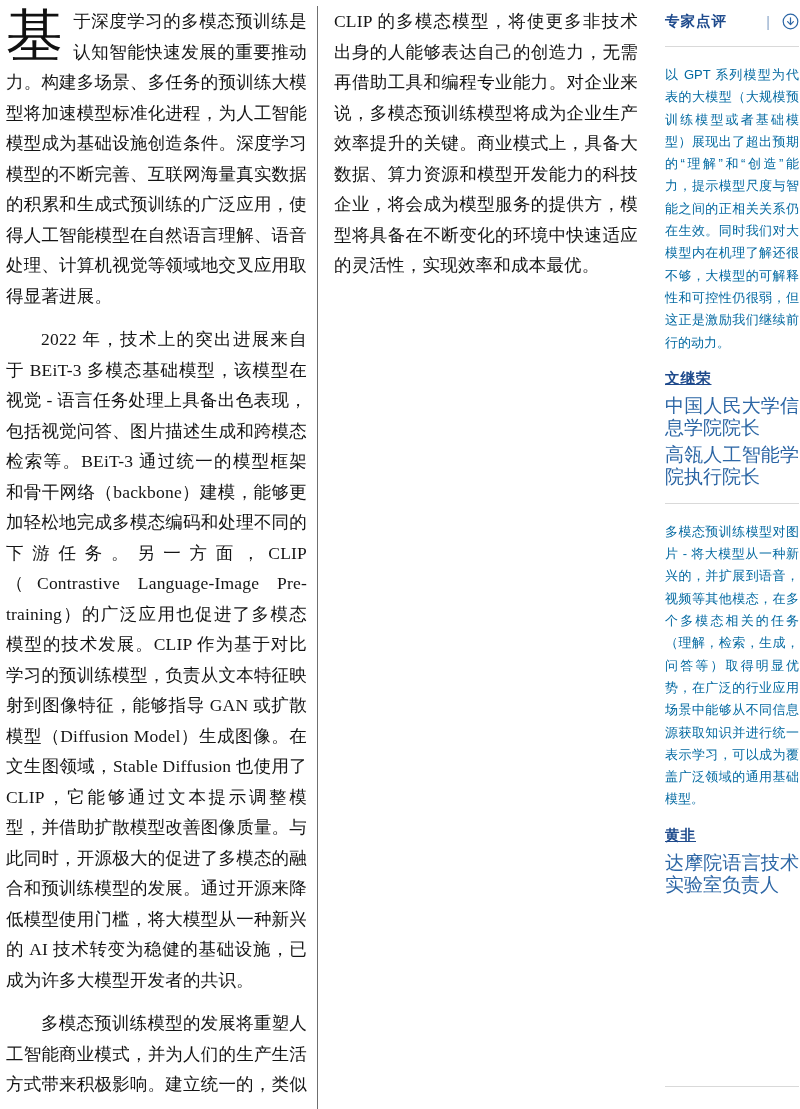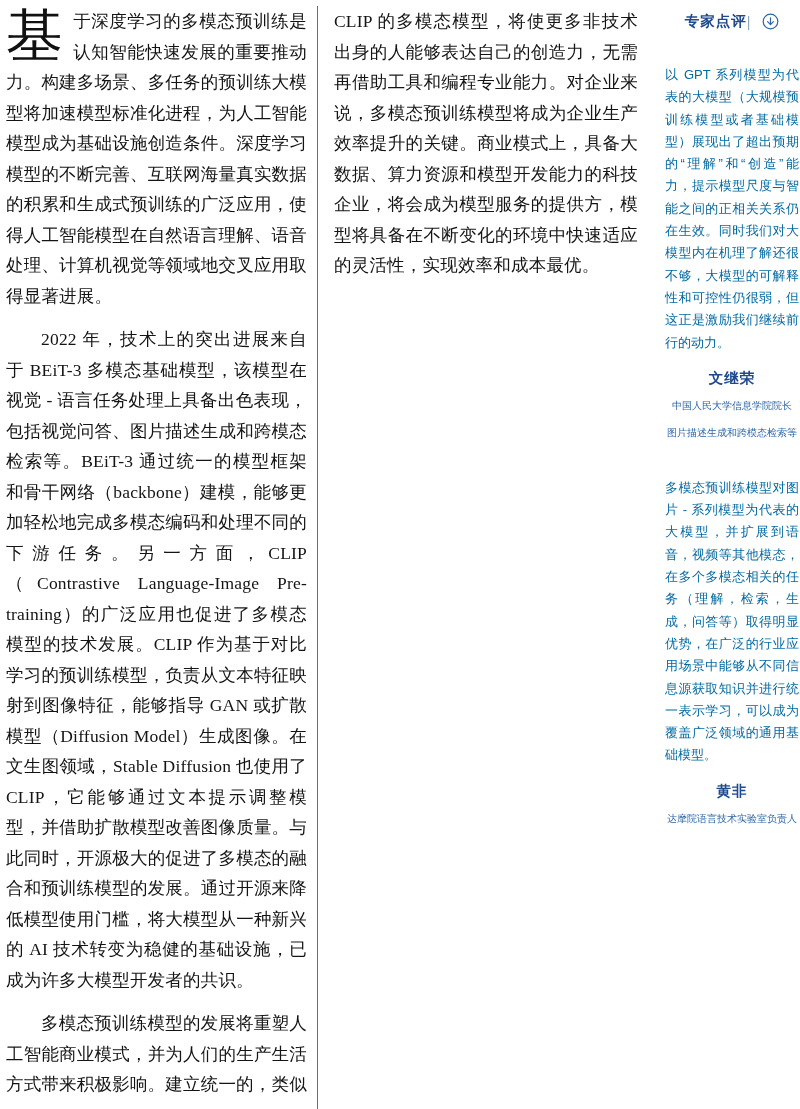--- a/index.html
+++ b/index.html
@@ -43,21 +43,20 @@
   
   .sidebar {
     flex: 0 0 auto;
     width: 134px;
     margin-left: 27px;
     padding-top: 4px;
     display: flex;
     flex-direction: column;
     font-family: "Liberation Sans", "DejaVu Sans", sans-serif;
     height: 1097px;
-    align-items: center;
   }
   .sb-header {
     display: flex;
     align-items: center;
     padding-top: 2px;
   }
   .sb-title {
     font-size: 14.5px;
     font-weight: 700;
     color: #1e4a8c;
@@ -81,24 +80,25 @@
     line-height: 22.3px;
     color: #0369a1;
     text-align: justify;
   }
   .sb-name {
     margin-top: 15px;
     font-size: 14.5px;
     font-weight: 700;
     color: #1e4a8c;
     letter-spacing: 1px;
+    text-decoration: underline;
   }
   .sb-role {
     margin-top: 7px;
-    font-size: 10px;
+    font-size: 19px;
     line-height: 22px;
     color: #2c66a5;
     text-align: justify;
   }
   .sb-role + .sb-role { margin-top: 5px; }
   .sb-bottom { margin-top: auto; margin-bottom: 16px; }
 </style>
 </head>
 <body>
 
@@ -128,24 +128,24 @@
           <path d="M6.6 10.2 L10 13.6 L13.4 10.2" fill="none" stroke="#2c66a5" stroke-width="1.4" stroke-linecap="round" stroke-linejoin="round"></path>
         </svg>
       </span>
     </div>
 
     <div class="sb-divider"></div>
 
     <div class="sb-quote">以 GPT 系列模型为代表的大模型（大规模预训练模型或者基础模型）展现出了超出预期的“理解”和“创造”能力，提示模型尺度与智能之间的正相关关系仍在生效。同时我们对大模型内在机理了解还很不够，大模型的可解释性和可控性仍很弱，但这正是激励我们继续前行的动力。</div>
     <div class="sb-name">文继荣</div>
     <div class="sb-role">中国人民大学信息学院院长</div>
-    <div class="sb-role">图片描述生成和跨模态检索等</div>
+    <div class="sb-role">高瓴人工智能学院执行院长</div>
 
     <div class="sb-divider"></div>
 
-    <div class="sb-quote">多模态预训练模型对图片 - 系列模型为代表的大模型，并扩展到语音，视频等其他模态，在多个多模态相关的任务（理解，检索，生成，问答等）取得明显优势，在广泛的行业应用场景中能够从不同信息源获取知识并进行统一表示学习，可以成为覆盖广泛领域的通用基础模型。</div>
+    <div class="sb-quote">多模态预训练模型对图片 - 将大模型从一种新兴的，并扩展到语音，视频等其他模态，在多个多模态相关的任务（理解，检索，生成，问答等）取得明显优势，在广泛的行业应用场景中能够从不同信息源获取知识并进行统一表示学习，可以成为覆盖广泛领域的通用基础模型。</div>
     <div class="sb-name">黄非</div>
     <div class="sb-role">达摩院语言技术实验室负责人</div>
 
     <div class="sb-divider sb-bottom"></div>
   </div>
 
 </div>
 
 </body></html>

